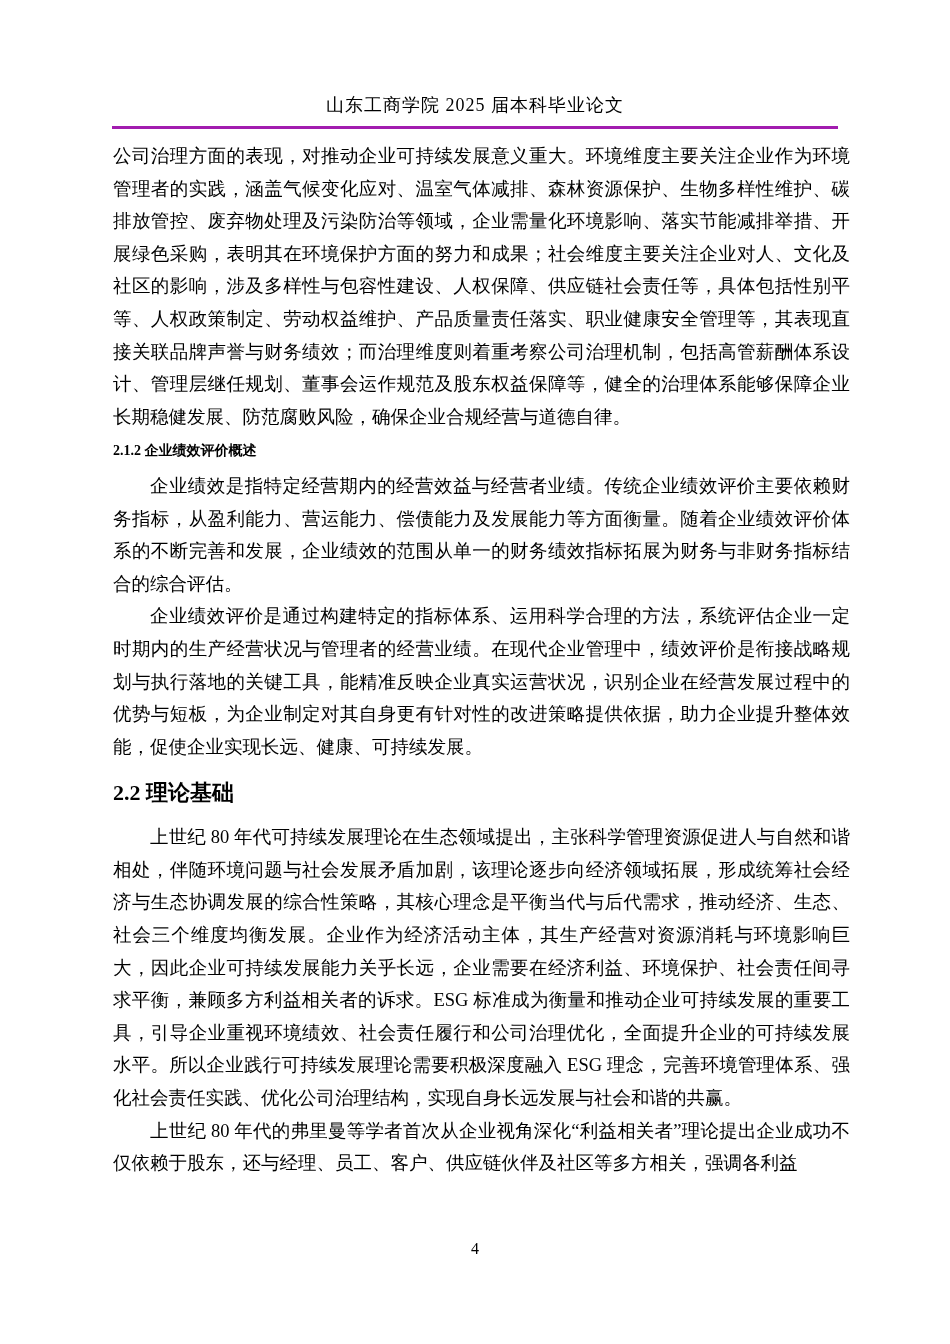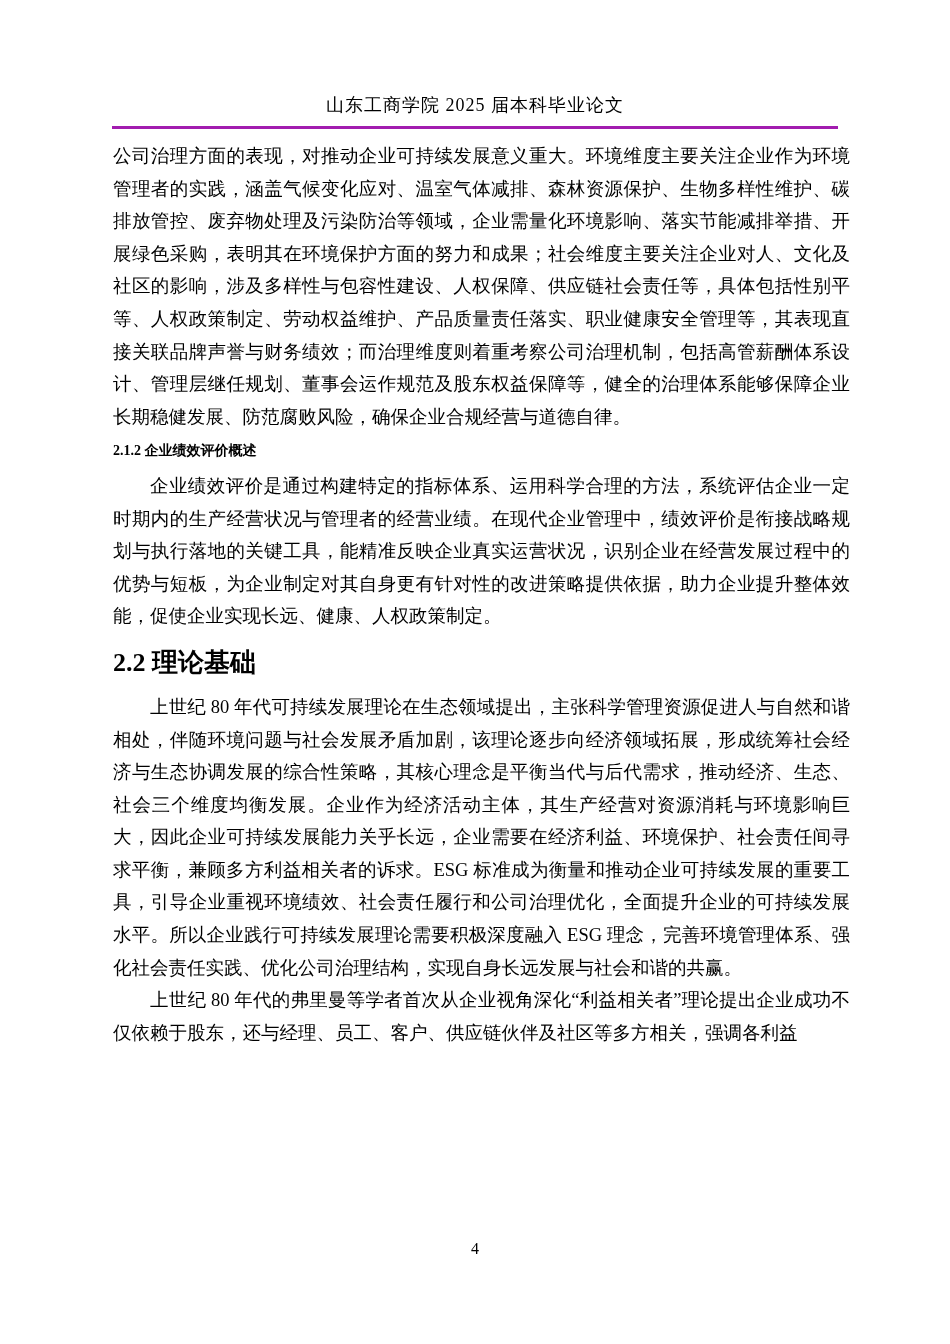--- a/index.html
+++ b/index.html
@@ -45,21 +45,21 @@
   .para.no-indent {
     text-indent: 0;
   }
   .h3 {
     font-size: 14px;
     font-weight: bold;
     margin: 2px 0 2px 0;
     line-height: 32.6px;
   }
   .h2 {
-    font-size: 26px;
+    font-size: 22px;
     font-weight: bold;
     margin: 13px 0 11px 0;
     line-height: 34px;
   }
   .footer {
     position: absolute;
     left: 0;
     right: 0;
     bottom: 86px;
     text-align: center;
@@ -71,21 +71,22 @@
 
 <div class="page">
 
   <div class="header">
     <span>山东工商学院 2025 届本科毕业论文</span>
   </div>
 
   <div class="content">
     <p class="para no-indent">公司治理方面的表现，对推动企业可持续发展意义重大。环境维度主要关注企业作为环境管理者的实践，涵盖气候变化应对、温室气体减排、森林资源保护、生物多样性维护、碳排放管控、废弃物处理及污染防治等领域，企业需量化环境影响、落实节能减排举措、开展绿色采购，表明其在环境保护方面的努力和成果；社会维度主要关注企业对人、文化及社区的影响，涉及多样性与包容性建设、人权保障、供应链社会责任等，具体包括性别平等、人权政策制定、劳动权益维护、产品质量责任落实、职业健康安全管理等，其表现直接关联品牌声誉与财务绩效；而治理维度则着重考察公司治理机制，包括高管薪酬体系设计、管理层继任规划、董事会运作规范及股东权益保障等，健全的治理体系能够保障企业长期稳健发展、防范腐败风险，确保企业合规经营与道德自律。</p>
     <h3 class="h3">2.1.2 企业绩效评价概述</h3>
-    <p class="para">企业绩效评价是通过构建特定的指标体系、运用科学合理的方法，系统评估企业一定时期内的生产经营状况与管理者的经营业绩。在现代企业管理中，绩效评价是衔接战略规划与执行落地的关键工具，能精准反映企业真实运营状况，识别企业在经营发展过程中的优势与短板，为企业制定对其自身更有针对性的改进策略提供依据，助力企业提升整体效能，促使企业实现长远、健康、人权政策制定。</p>
+    <p class="para">企业绩效是指特定经营期内的经营效益与经营者业绩。传统企业绩效评价主要依赖财务指标，从盈利能力、营运能力、偿债能力及发展能力等方面衡量。随着企业绩效评价体系的不断完善和发展，企业绩效的范围从单一的财务绩效指标拓展为财务与非财务指标结合的综合评估。</p>
+    <p class="para">企业绩效评价是通过构建特定的指标体系、运用科学合理的方法，系统评估企业一定时期内的生产经营状况与管理者的经营业绩。在现代企业管理中，绩效评价是衔接战略规划与执行落地的关键工具，能精准反映企业真实运营状况，识别企业在经营发展过程中的优势与短板，为企业制定对其自身更有针对性的改进策略提供依据，助力企业提升整体效能，促使企业实现长远、健康、可持续发展。</p>
     <h2 class="h2">2.2 理论基础</h2>
     <p class="para">上世纪 80 年代可持续发展理论在生态领域提出，主张科学管理资源促进人与自然和谐相处，伴随环境问题与社会发展矛盾加剧，该理论逐步向经济领域拓展，形成统筹社会经济与生态协调发展的综合性策略，其核心理念是平衡当代与后代需求，推动经济、生态、社会三个维度均衡发展。企业作为经济活动主体，其生产经营对资源消耗与环境影响巨大，因此企业可持续发展能力关乎长远，企业需要在经济利益、环境保护、社会责任间寻求平衡，兼顾多方利益相关者的诉求。ESG 标准成为衡量和推动企业可持续发展的重要工具，引导企业重视环境绩效、社会责任履行和公司治理优化，全面提升企业的可持续发展水平。所以企业践行可持续发展理论需要积极深度融入 ESG 理念，完善环境管理体系、强化社会责任实践、优化公司治理结构，实现自身长远发展与社会和谐的共赢。</p>
     <p class="para">上世纪 80 年代的弗里曼等学者首次从企业视角深化“利益相关者”理论提出企业成功不仅依赖于股东，还与经理、员工、客户、供应链伙伴及社区等多方相关，强调各利益</p>
   </div>
 
   <div class="footer">
     <span>4</span>
   </div>
 
 </div>

